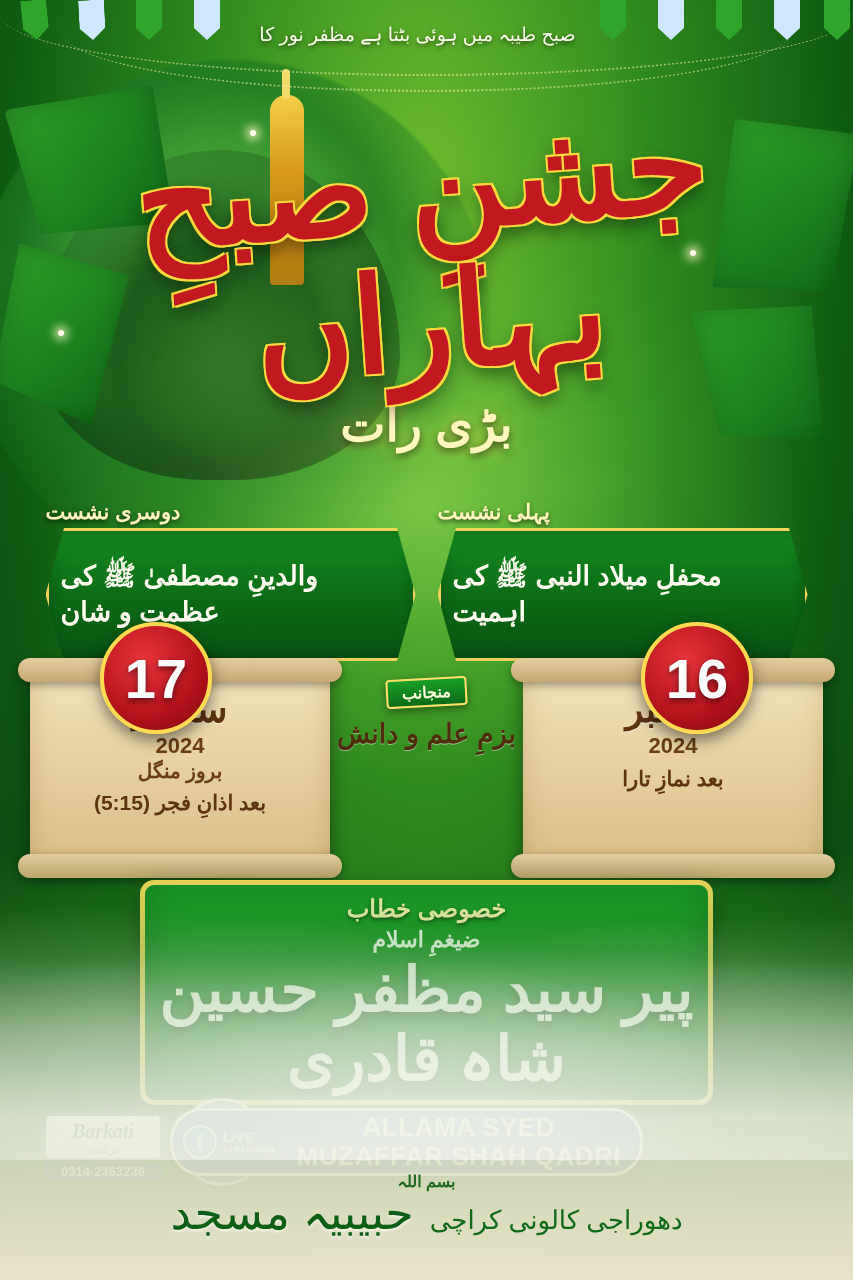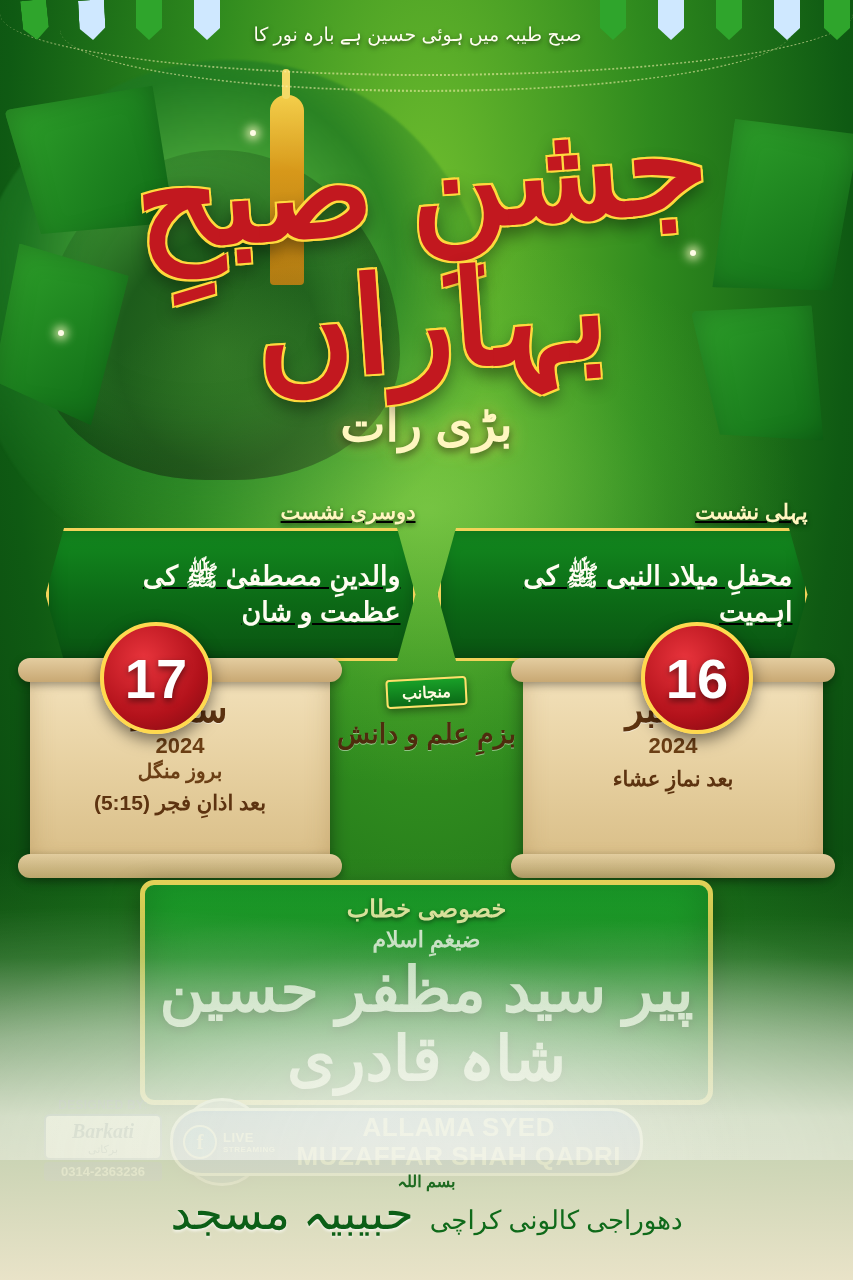--- a/index.html
+++ b/index.html
@@ -196,22 +196,21 @@
     top: 500px;
     display: flex;
     flex-direction: row-reverse;
     justify-content: center;
     gap: 22px;
   }
   .session {
     position: relative;
     width: 370px;
     direction: rtl;
-    text-align: right;
-    text-decoration: underline;
+    text-align: left;
   }
   .session .tag {
     color: #fff6bf;
     font-size: 21px;
     font-weight: bold;
     text-shadow: 0 2px 5px rgba(0,0,0,.6);
     margin-bottom: 4px;
   }
   .session .ribbon {
     background: linear-gradient(180deg, #138a1f 0%, #0c6a16 55%, #0a5412 100%);
@@ -588,21 +587,21 @@
 
   <div class="bigflag l1"></div>
   <div class="bigflag l2"></div>
   <div class="bigflag r1"></div>
   <div class="bigflag r2"></div>
   <div class="sparkle" style="left:58px;top:330px"></div>
   <div class="sparkle" style="left:250px;top:130px"></div>
   <div class="sparkle" style="left:690px;top:250px"></div>
 
   <div class="couplet">
-    <div>صبح طیبہ میں ہوئی حسین ہے بارہ نور کا</div>
+    <div>صبح طیبہ میں ہوئی بٹتا ہے مظفر نور کا</div>
   </div>
 
   <div class="title-wrap">
     <div class="title-main">جشنِ صبحِ بہاراں</div>
     <div class="title-sub">بڑی رات</div>
   </div>
 
   <div class="sessions">
     <div class="session">
       <div class="tag">پہلی نشست</div>
@@ -613,21 +612,21 @@
       <div class="ribbon">والدینِ مصطفیٰ ﷺ کی عظمت و شان</div>
     </div>
   </div>
 
   <div class="dates">
 
     <div class="scroll right">
       <div class="inner">
         <div class="month">ستمبر</div>
         <div class="year">2024</div>
-        <div class="time">بعد نمازِ عشاء</div>
+        <div class="time">بعد نمازِ تارا</div>
       </div>
     </div>
     <div class="daybadge right">16</div>
 
     <div class="scroll left">
       <div class="inner">
         <div class="month">ستمبر</div>
         <div class="year">2024</div>
         <div class="day">بروز منگل</div>
         <div class="time">بعد اذانِ فجر (5:15)</div>

